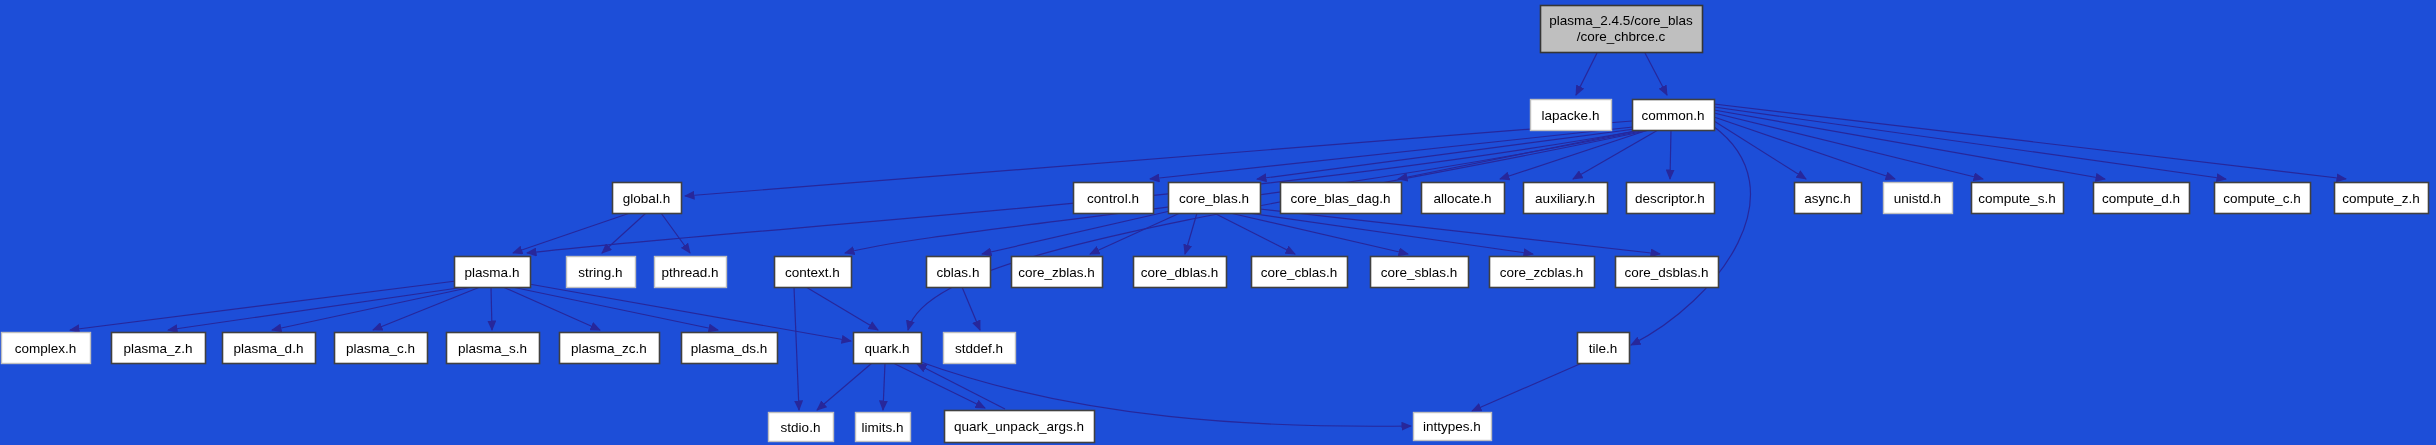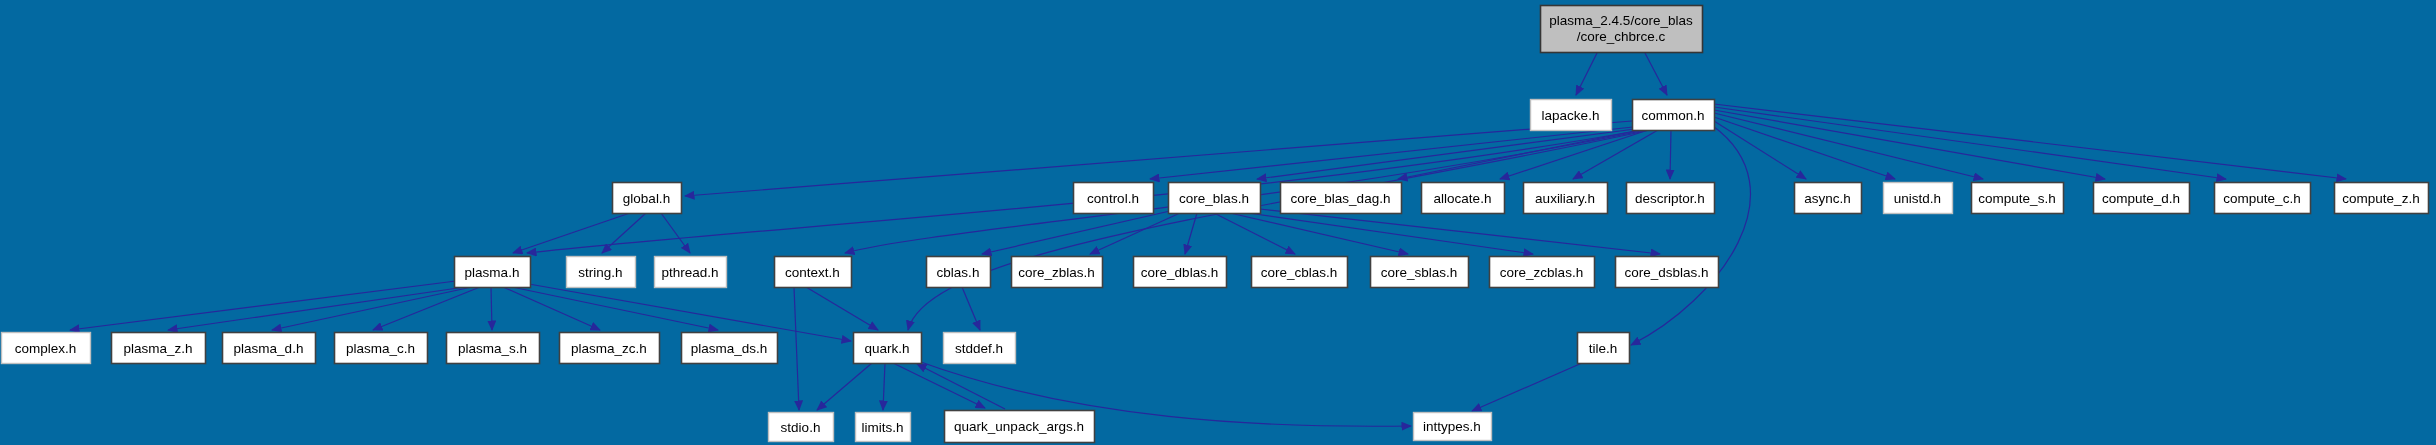--- a/index.html
+++ b/index.html
@@ -1,16 +1,16 @@
 <!DOCTYPE html>
 <html><head>
 <meta charset="utf-8">
 <style>
   html,body{margin:0;padding:0;background:#ffffff;}
-  .canvas{position:relative;width:2436px;height:445px;background:#0369a1;overflow:hidden;}
+  .canvas{position:relative;width:2436px;height:445px;background:#1d4ed8;overflow:hidden;}
   svg{display:block;}
   .node-label{font-family:"Liberation Sans","DejaVu Sans",sans-serif;font-size:13.5px;fill:#000000;}
   .edge{fill:none;stroke-width:1.2px;}
 </style>
 </head>
 <body>
 
 <div class="canvas">
   <svg id="graph" width="2436" height="445" viewBox="0 0 2436 445" xmlns="http://www.w3.org/2000/svg">
     <defs>

